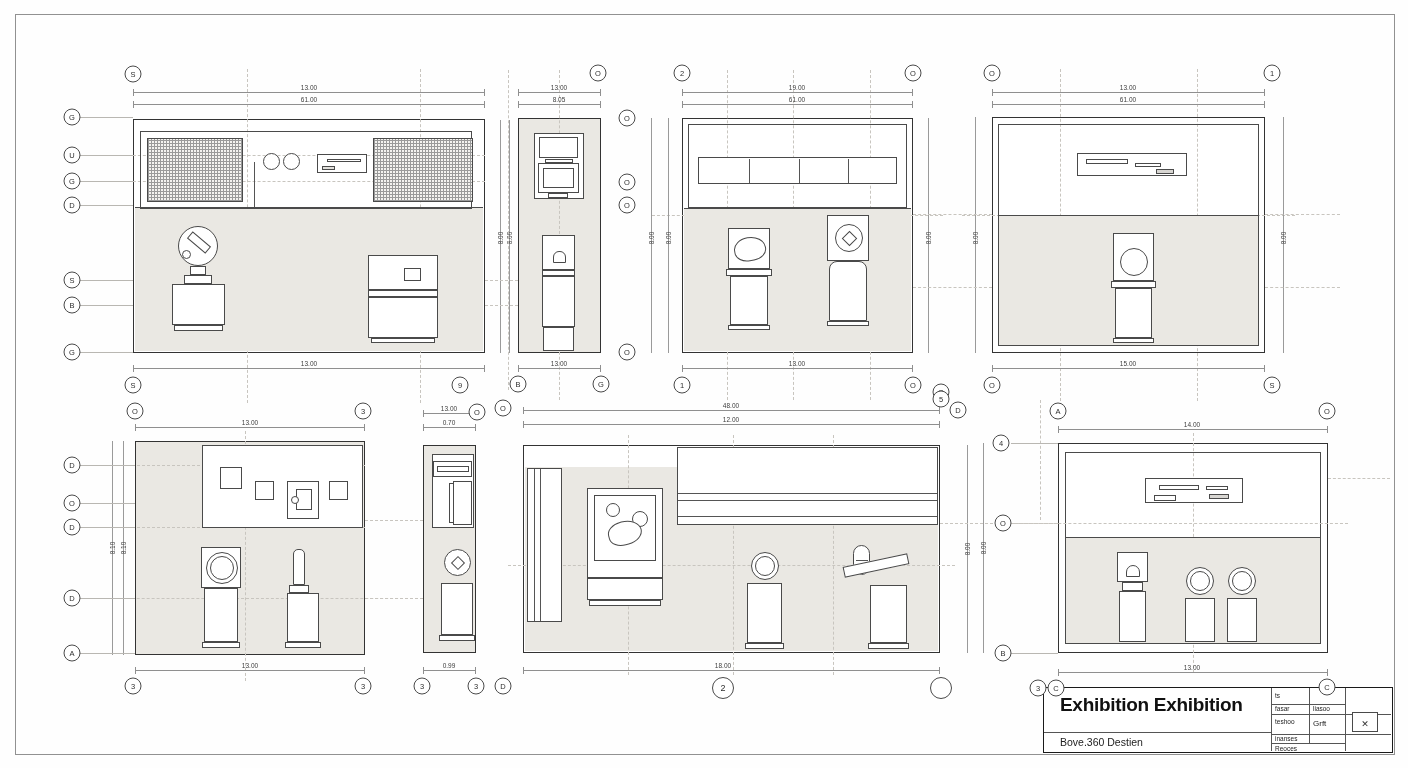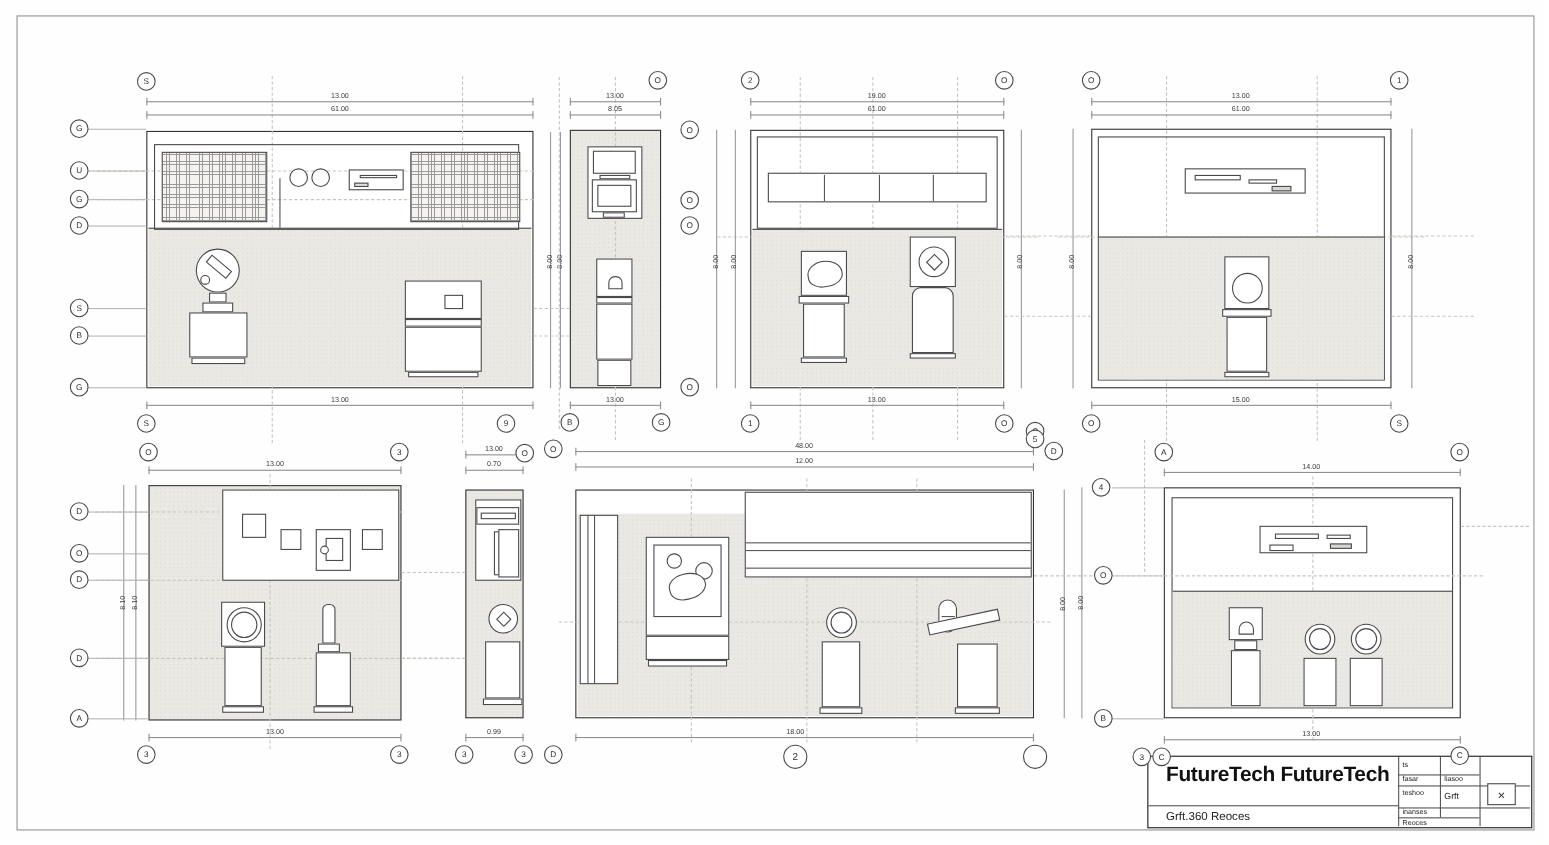--- a/index.html
+++ b/index.html
@@ -396,23 +396,23 @@
   <div class="bub" style="left:1058px;top:411px;">A</div>
   <div class="bub" style="left:1327px;top:411px;">O</div>
   <div class="bub" style="left:1001px;top:443px;">4</div>
   <div class="bub" style="left:1003px;top:523px;">O</div>
   <div class="bub" style="left:1003px;top:653px;">B</div>
   <div class="bub" style="left:1038px;top:688px;">3</div>
   <div class="bub" style="left:1056px;top:688px;">C</div>
   <div class="bub" style="left:1327px;top:687px;">C</div>
 
   <div class="abs" style="left:1043px;top:687px;width:350px;height:66px;border:1.6px solid #1a1a1a;background:#fff;box-sizing:border-box;z-index:4;">
-    <div class="abs" style="left:16px;top:6px;font-size:19px;font-weight:bold;color:#111;letter-spacing:-0.3px;">FutureTech FutureTech</div>
+    <div class="abs" style="left:16px;top:6px;font-size:19px;font-weight:bold;color:#111;letter-spacing:-0.3px;">Exhibition Exhibition</div>
     <div class="ln" style="left:0;top:44px;width:227px;height:1px;"></div>
-    <div class="abs" style="left:16px;top:48px;font-size:10.5px;color:#222;">Grft.360 Reoces</div>
+    <div class="abs" style="left:16px;top:48px;font-size:10.5px;color:#222;">Bove.360 Destien</div>
     <div class="ln" style="left:227px;top:0;width:1px;height:63px;"></div>
     <div class="ln" style="left:265px;top:0;width:1px;height:55px;"></div>
     <div class="ln" style="left:301px;top:0;width:1px;height:63px;"></div>
     <div class="ln" style="left:227px;top:16px;width:74px;height:1px;"></div>
     <div class="ln" style="left:227px;top:26px;width:120px;height:1px;"></div>
     <div class="ln" style="left:227px;top:46px;width:120px;height:1px;"></div>
     <div class="ln" style="left:227px;top:55px;width:74px;height:1px;"></div>
     <div class="tb-t" style="left:231px;top:4px;">ts</div>
     <div class="tb-t" style="left:231px;top:17px;">fasar</div>
     <div class="tb-t" style="left:269px;top:17px;">liasoo</div>

